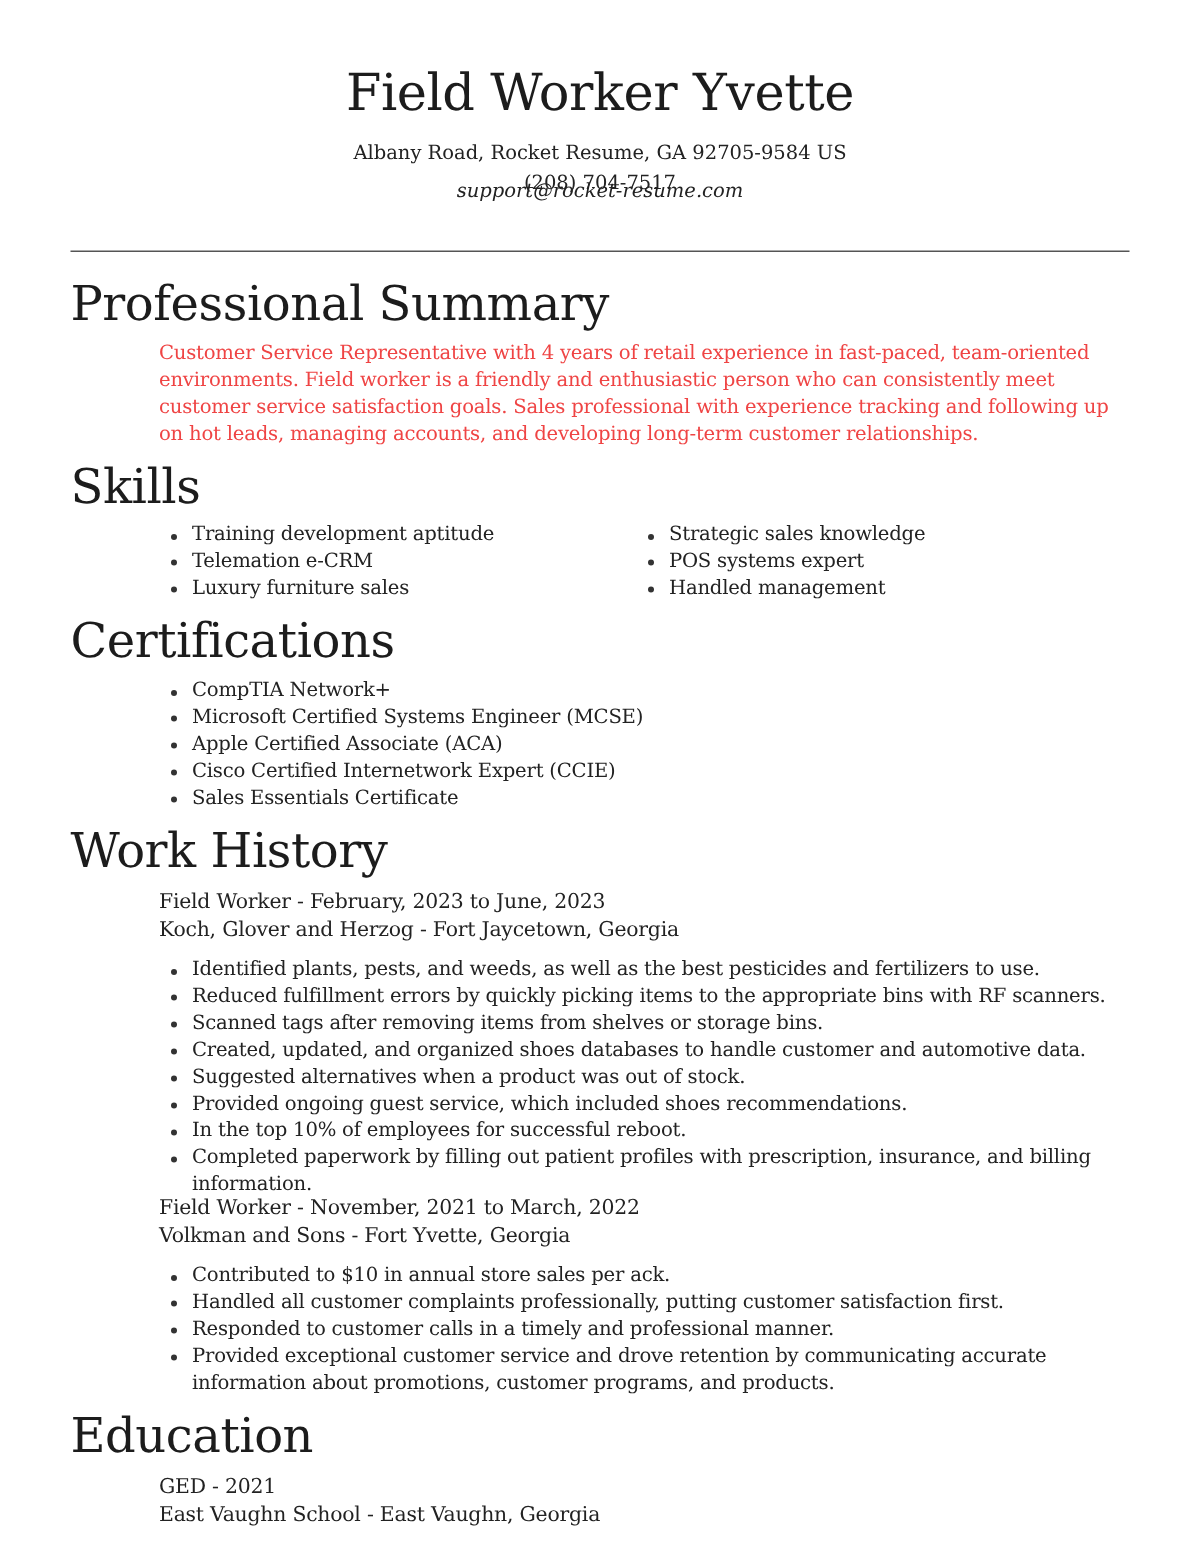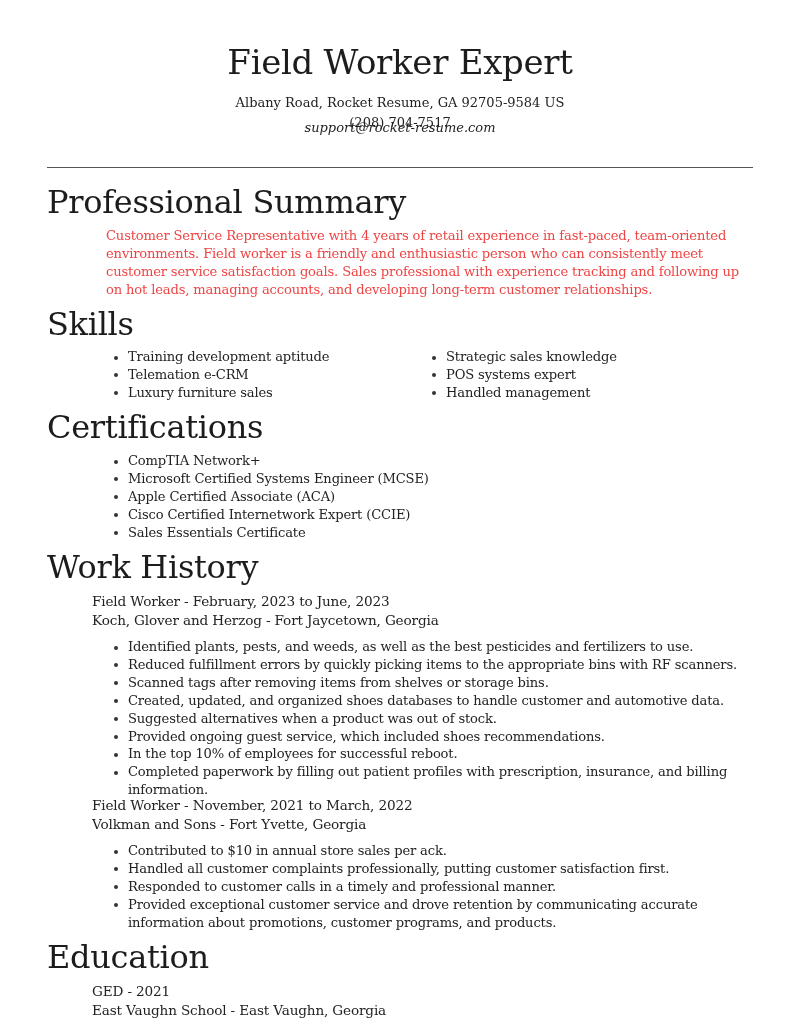--- a/index.html
+++ b/index.html
@@ -30,28 +30,28 @@
     letter-spacing:-0.15px;
   }
   ul.blist { position:absolute; margin:0; padding:0; list-style:none; }
   ul.blist li {
     position:relative; padding-left:22px; font-size:13.1px; line-height:17.9px; color:#222;
     letter-spacing:-0.15px;
   }
   ul.blist li .dot {
     position:absolute; left:8px; top:7.5px; width:4px; height:4px; border-radius:50%; background:#333;
   }
-  .line { position:absolute; left:92px; font-size:13.6px; line-height:19px; color:#222; letter-spacing:-0.15px; }
+  .line { position:absolute; left:106px; font-size:13.6px; line-height:19px; color:#222; letter-spacing:-0.15px; }
 </style>
 </head>
 <body>
 
 <div class="page">
 
-  <h1 class="title" style="margin:0;">Field Worker Expert</h1>
+  <h1 class="title" style="margin:0;">Field Worker Yvette</h1>
   <div class="contact" style="top:93px;">Albany Road, Rocket Resume, GA 92705-9584 US</div>
   <div class="contact" style="top:113px;">(208) 704-7517</div>
   <div class="contact" style="top:118px;font-style:italic;">support@rocket-resume.com</div>
   <div class="rule"></div>
 
   <div class="h2" style="top:186px;">Professional Summary</div>
   <div class="para" style="top:227px;">Customer Service Representative with 4 years of retail experience in fast-paced, team-oriented environments. Field worker is a friendly and enthusiastic person who can consistently meet customer service satisfaction goals. Sales professional with experience tracking and following up on hot leads, managing accounts, and developing long-term customer relationships.</div>
 
   <div class="h2" style="top:308px;">Skills</div>
   <ul class="blist" style="left:106px; top:348px; width:300px;">

